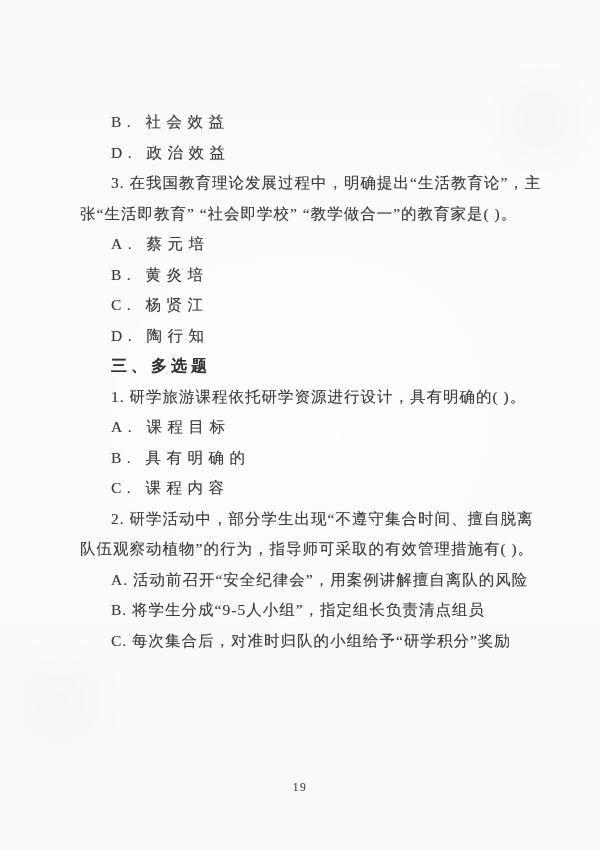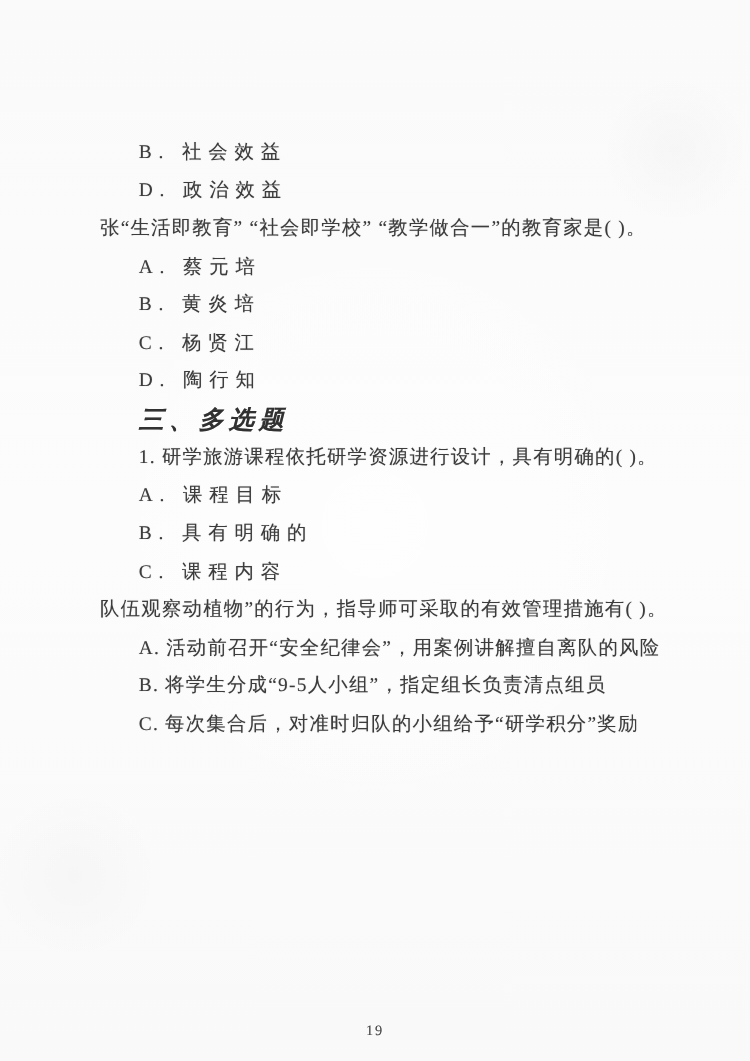--- a/index.html
+++ b/index.html
@@ -43,54 +43,54 @@
   .optl { padding-left: 31px; letter-spacing: 1px; }
   
   .q    { padding-left: 31px; }
   
   .cont { padding-left: 0; }
   
   .head {
     padding-left: 31px;
     font-family: "Liberation Sans", "DejaVu Sans", sans-serif;
     font-weight: bold;
-    font-size: 20px;
+    font-size: 16px;
     letter-spacing: 4px;
     color: #313131;
     text-shadow: 0 0 0.5px rgba(60,60,60,0.4);
-    font-style: italic;
   }
   .pagenum {
     position: absolute;
     left: 0; top: 781px;
     width: 600px;
     text-align: center;
     font-size: 11.5px;
     letter-spacing: 1.5px;
     color: #4a4a4a;
     text-shadow: 0 0 0.5px rgba(80,80,80,0.4);
-    margin-top: 38px;
   }
 </style>
 </head>
 <body>
 
 <div class="paper">
   <div class="doc">
     <div class="ln opt">B. 社会效益</div>
     <div class="ln opt">D. 政治效益</div>
+    <div class="ln q">3. 在我国教育理论发展过程中，明确提出“生活教育论”，主</div>
     <div class="ln cont">张“生活即教育” “社会即学校” “教学做合一”的教育家是( )。</div>
     <div class="ln opt">A. 蔡元培</div>
     <div class="ln opt">B. 黄炎培</div>
     <div class="ln opt">C. 杨贤江</div>
     <div class="ln opt">D. 陶行知</div>
     <div class="ln head">三、多选题</div>
     <div class="ln q">1. 研学旅游课程依托研学资源进行设计，具有明确的( )。</div>
     <div class="ln opt">A. 课程目标</div>
     <div class="ln opt">B. 具有明确的</div>
     <div class="ln opt">C. 课程内容</div>
+    <div class="ln q">2. 研学活动中，部分学生出现“不遵守集合时间、擅自脱离</div>
     <div class="ln cont">队伍观察动植物”的行为，指导师可采取的有效管理措施有( )。</div>
     <div class="ln optl">A. 活动前召开“安全纪律会”，用案例讲解擅自离队的风险</div>
     <div class="ln optl">B. 将学生分成“9-5人小组”，指定组长负责清点组员</div>
     <div class="ln optl">C. 每次集合后，对准时归队的小组给予“研学积分”奖励</div>
   </div>
   <div class="pagenum">19</div>
 </div>
 
 </body></html>

